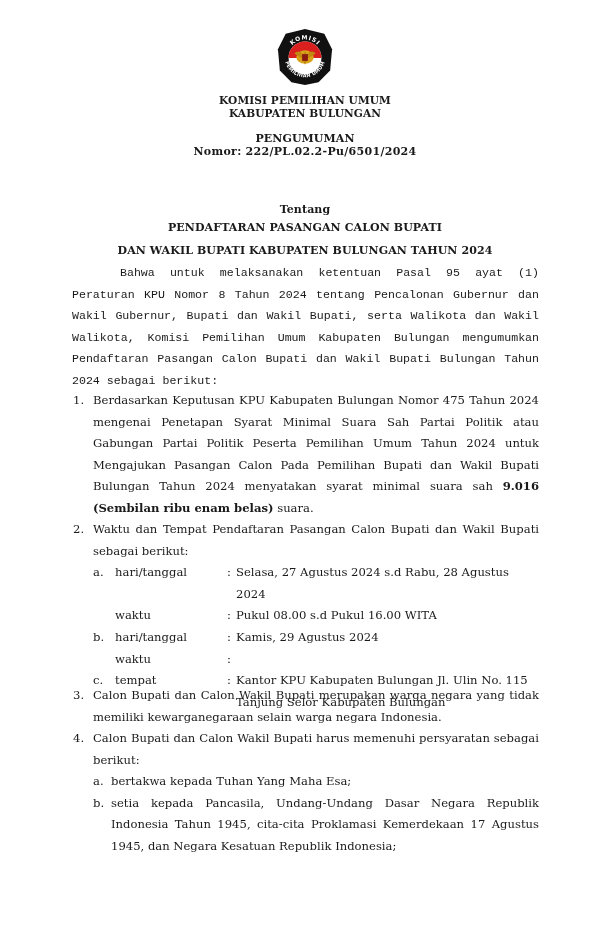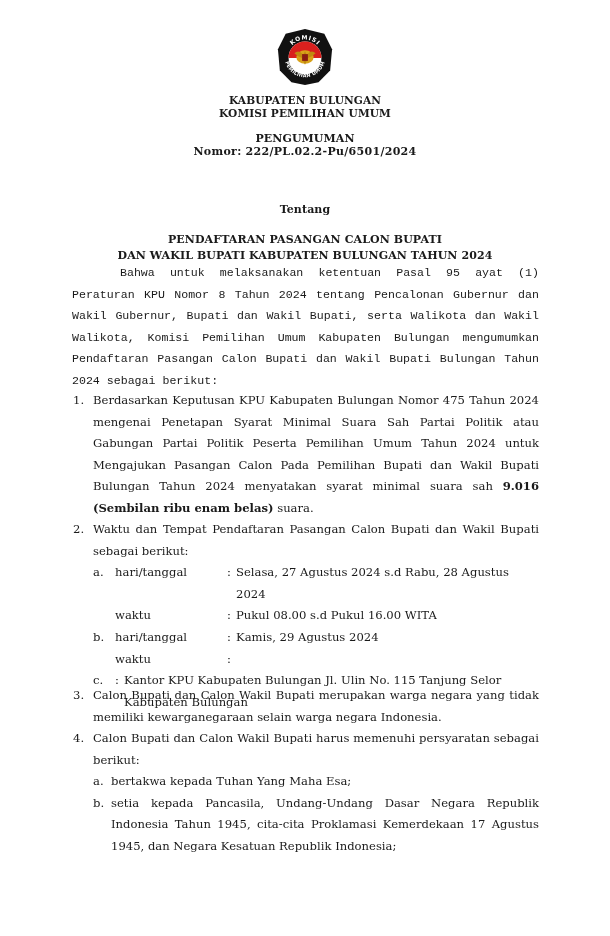--- a/index.html
+++ b/index.html
@@ -146,32 +146,32 @@
 
     <text font-family="DejaVu Sans, sans-serif" font-size="6.2" font-weight="bold" fill="#ffffff" letter-spacing="0.8">
       <textPath href="#arcTop" startOffset="50%" text-anchor="middle">KOMISI</textPath>
     </text>
     <text font-family="DejaVu Sans, sans-serif" font-size="5" font-weight="bold" fill="#ffffff" letter-spacing="0.3">
       <textPath href="#arcBot" startOffset="50%" text-anchor="middle">PEMILIHAN UMUM</textPath>
     </text>
   </svg>
 
   <div class="center-block hdr-org">
+    <div>KOMISI PEMILIHAN UMUM</div>
     <div>KABUPATEN BULUNGAN</div>
-    <div>KOMISI PEMILIHAN UMUM</div>
   </div>
 
   <div class="center-block hdr-peng">PENGUMUMAN</div>
 
   <div class="center-block hdr-nomor">Nomor: 222/PL.02.2-Pu/6501/2024</div>
 
   <div class="center-block hdr-tentang">
     <div>Tentang</div>
-    <div style="margin-top:16px">PENDAFTARAN PASANGAN CALON BUPATI</div>
-    <div style="margin-top:2px">DAN WAKIL BUPATI KABUPATEN BULUNGAN TAHUN 2024</div>
+    <div style="margin-top:4px">PENDAFTARAN PASANGAN CALON BUPATI</div>
+    <div style="margin-top:9px">DAN WAKIL BUPATI KABUPATEN BULUNGAN TAHUN 2024</div>
   </div>
 
   <div class="body-text para-intro">Bahwa untuk melaksanakan ketentuan Pasal 95 ayat (1) Peraturan KPU Nomor 8 Tahun 2024 tentang Pencalonan Gubernur dan Wakil Gubernur, Bupati dan Wakil Bupati, serta Walikota dan Wakil Walikota, Komisi Pemilihan Umum Kabupaten Bulungan mengumumkan Pendaftaran Pasangan Calon Bupati dan Wakil Bupati Bulungan Tahun 2024 sebagai berikut:</div>
 
   <div class="list li1">
     <div class="li">
       <span class="li-num">1.</span>
       <span>Berdasarkan Keputusan KPU Kabupaten Bulungan Nomor 475 Tahun 2024 mengenai Penetapan Syarat Minimal Suara Sah Partai Politik atau Gabungan Partai Politik Peserta Pemilihan Umum Tahun 2024 untuk Mengajukan Pasangan Calon Pada Pemilihan Bupati dan Wakil Bupati Bulungan Tahun 2024 menyatakan syarat minimal suara sah </span><b>9.016 (Sembilan ribu enam belas)</b><span> suara.</span>
     </div>
   </div>
@@ -199,20 +199,21 @@
           <span class="sched-colon">:</span>
           <span class="sched-value">Kamis, 29 Agustus 2024</span>
         </li>
         <li class="sched-row">
           <span class="sched-letter"></span>
           <span class="sched-label">waktu</span>
           <span class="sched-colon">:</span>
         </li>
         <li class="sched-row">
           <span class="sched-letter">c.</span>
+          <span class="sched-label">tempat</span>
           <span class="sched-colon">:</span>
           <span class="sched-value" style="padding-right:10px">Kantor KPU Kabupaten Bulungan Jl. Ulin No. 115 Tanjung Selor Kabupaten Bulungan</span>
         </li>
       </ul>
     </div>
   </div>
 
   <div class="list li3">
     <div class="li">
       <span class="li-num">3.</span>

